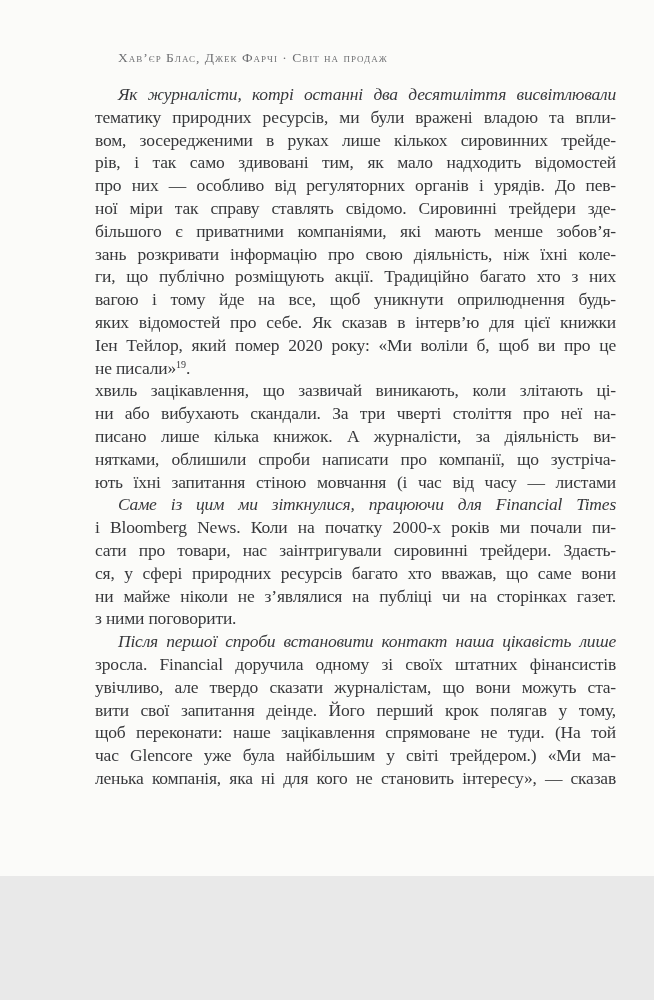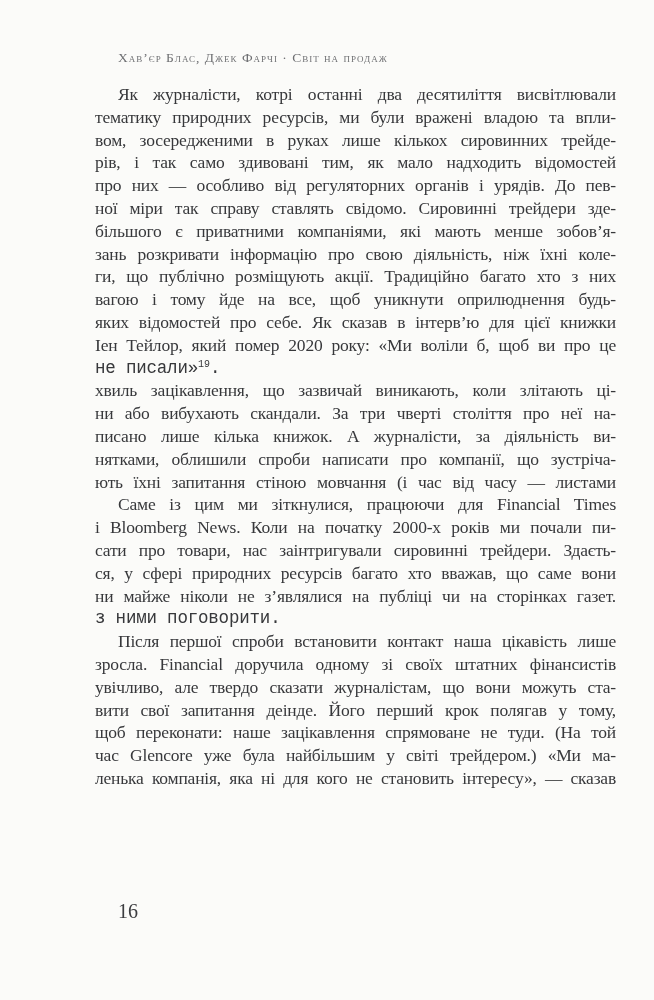--- a/index.html
+++ b/index.html
@@ -3,21 +3,21 @@
 <meta charset="utf-8">
 <style>
   html, body {
     margin: 0;
     padding: 0;
     background: #e9e9e9;
   }
   .page {
     position: relative;
     width: 654px;
-    height: 1000px;
+    height: 876px;
     background: #fbfbf9;
     font-family: "Liberation Serif", "DejaVu Serif", serif;
     overflow: hidden;
     margin: 0 auto;
   }
   .running-head {
     position: absolute;
     left: 118px;
     top: 50px;
     font-size: 13.5px;
@@ -34,22 +34,22 @@
     font-size: 17.5px;
     line-height: 22.8px;
     letter-spacing: -0.2px;
     color: #37383b;
   }
   .para { margin: 0; padding: 0; }
   .line {
     text-align: justify;
     text-align-last: justify;
   }
-  .line.first { text-indent: 23px; }
-  .line.end { text-align-last: left; font-family: Liberation Mono, monospace; }
+  .line.first { text-indent: 23px; font-style: italic; }
+  .line.end { text-align-last: left; }
   sup.fn {
     font-size: 10px;
     line-height: 0;
     vertical-align: 6px;
     letter-spacing: 0;
   }
   .page-number {
     position: absolute;
     left: 118px;
     top: 900px;

